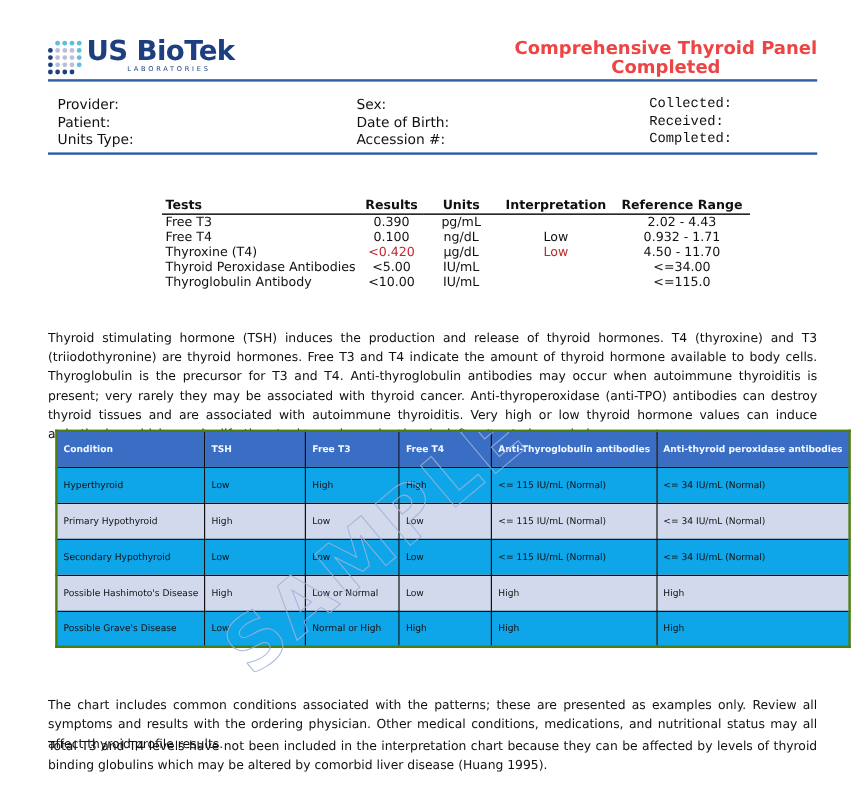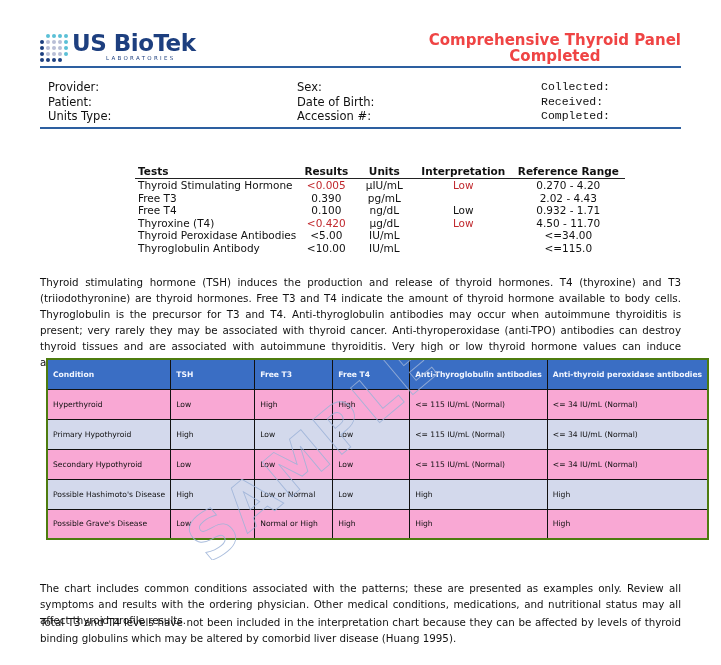--- a/index.html
+++ b/index.html
@@ -34,21 +34,21 @@
 
     .para { position: absolute; left: 40px; width: 641px; font-size: 10.3px; line-height: 16px; text-align: justify; }
     .p1 { top: 274px; }
     .p2 { top: 580px; }
     .p3 { top: 614px; }
 
     .cond { position: absolute; left: 46px; top: 358px; border-collapse: collapse; font-size: 7.6px; border: 2px solid #4d7c0f; }
     .cond th, .cond td { border: 1.5px solid #111; padding: 0 5px; height: 30px; text-align: left; white-space: nowrap; vertical-align: middle; }
     .cond th { background: #3a6ec4; color: #f2f6ff; font-weight: bold; }
     .cond tr.odd td { background: #d3d9ec; }
-    .cond tr.even td { background: #f9a8d4; margin-left: 48px; }
+    .cond tr.even td { background: #0ea5e9; margin-left: 48px; }
     .cond col.c0 { width: 121px; }
     .cond col.c1 { width: 84px; }
     .cond col.c2 { width: 78px; }
     .cond col.c3 { width: 77px; }
     .cond col.c4 { width: 122px; }
     .cond col.c5 { width: 146px; }
 
     .watermark { position: absolute; left: 170px; top: 360px; width: 420px; height: 200px; pointer-events: none; }
   </style>
 </head>
@@ -119,27 +119,20 @@
     <thead>
       <tr>
         <th class="c-test">Tests</th>
         <th class="c-res">Results</th>
         <th class="c-unit">Units</th>
         <th class="c-int">Interpretation</th>
         <th class="c-ref">Reference Range</th>
       </tr>
     </thead>
     <tbody id="results-body">
-        <tr>
-          <td class="c-test">Thyroid Stimulating Hormone</td>
-          <td class="c-res red">&lt;0.005</td>
-          <td class="c-unit">μIU/mL</td>
-          <td class="c-int red">Low</td>
-          <td class="c-ref">0.270 - 4.20</td>
-        </tr>
         <tr>
           <td class="c-test">Free T3</td>
           <td class="c-res">0.390</td>
           <td class="c-unit">pg/mL</td>
           <td class="c-int"></td>
           <td class="c-ref">2.02 - 4.43</td>
         </tr>
         <tr>
           <td class="c-test">Free T4</td>
           <td class="c-res">0.100</td>

